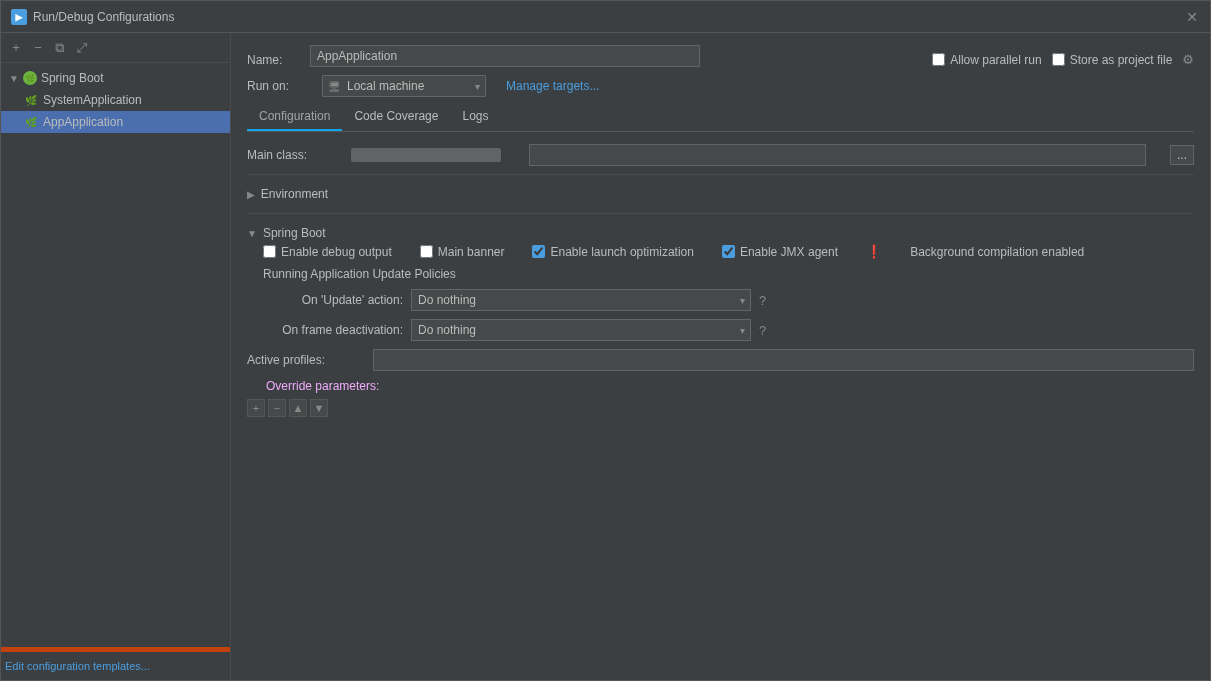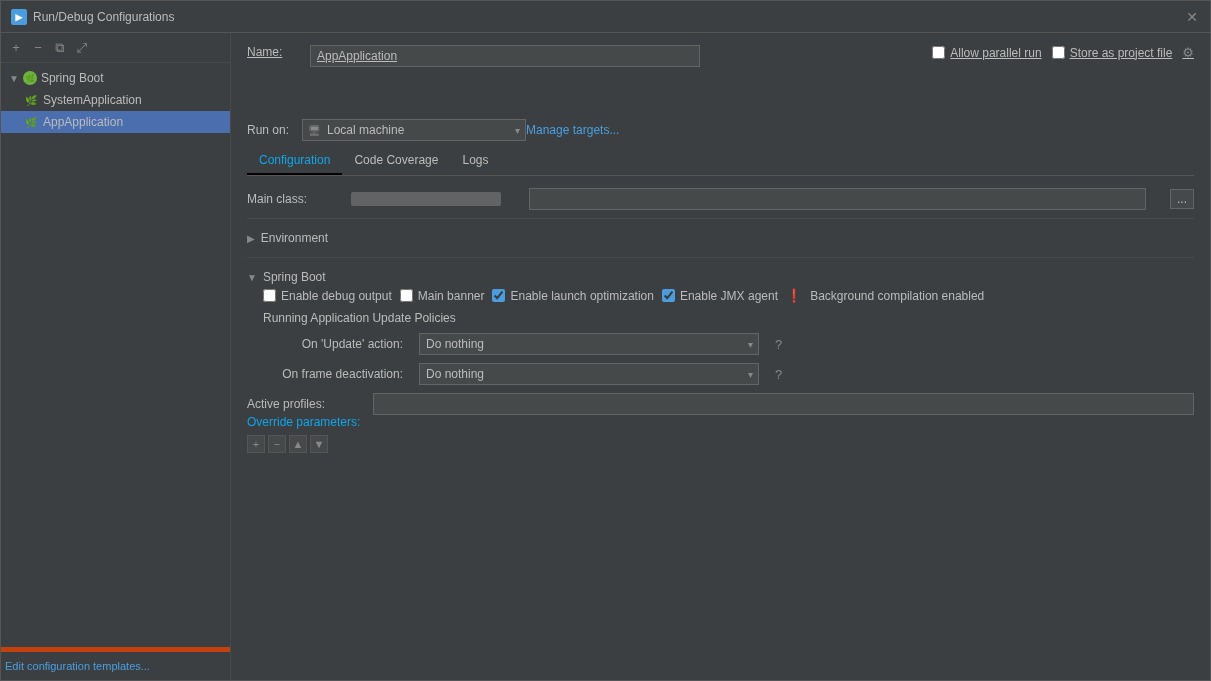--- a/index.html
+++ b/index.html
@@ -133,64 +133,62 @@
     
     .main-content {
       flex: 1;
       display: flex;
       flex-direction: column;
       padding: 12px 16px;
       overflow-y: auto;
     }
     .name-row {
       display: flex;
-      align-items: flex-start;
+      align-items: flex-end;
       gap: 8px;
       margin-bottom: 8px;
-      text-decoration: underline;
     }
     .name-label {
       color: #bbb;
       min-width: 55px;
     }
     .name-input {
       width: 390px;
       background: #45494a;
       border: 1px solid #646464;
       color: #bbb;
       padding: 3px 6px;
       font-size: 12px;
       outline: none;
     }
     .run-on-row {
       display: flex;
       align-items: center;
-      gap: 0;
+      gap: 20px;
       margin-bottom: 6px;
-      margin-top: 44px;
     }
     .run-on-label {
       color: #bbb;
       min-width: 55px;
     }
     .select-wrapper {
       position: relative;
       display: inline-flex;
       align-items: center;
     }
     .run-on-select {
       background: #45494a;
       border: 1px solid #646464;
       color: #bbb;
       padding: 3px 24px 3px 24px;
       font-size: 12px;
       appearance: none;
       outline: none;
       cursor: pointer;
-      width: 224px;
+      width: 164px;
     }
     .select-icon-left {
       position: absolute;
       left: 6px;
       font-size: 10px;
       color: #888;
       pointer-events: none;
     }
     .select-chevron {
       position: absolute;
@@ -229,22 +227,22 @@
       margin-bottom: 12px;
     }
     .tab {
       padding: 6px 12px;
       cursor: pointer;
       color: #bbb;
       border-bottom: 2px solid transparent;
       font-size: 12px;
     }
     .tab.active {
-      color: #0ea5e9;
-      border-bottom: 2px solid #000000;
+      color: #a3a3a3;
+      border-bottom: 2px solid #0ea5e9;
     }
     
     .config-panel {
       flex: 1;
     }
     .form-row {
       display: flex;
       align-items: center;
       gap: 24px;
       margin-bottom: 8px;
@@ -280,33 +278,33 @@
       color: #bbb;
       font-size: 12px;
     }
     .section-content {
       padding-left: 16px;
       margin-bottom: 8px;
     }
     .checkboxes-row {
       display: flex;
       align-items: center;
+      gap: 28px;
+      margin-bottom: 8px;
+      flex-wrap: wrap;
+    }
+    .running-app-title {
+      color: #bbb;
+      margin-bottom: 8px;
+      font-size: 12px;
+    }
+    .update-policy-row {
+      display: flex;
+      align-items: center;
       gap: 8px;
-      margin-bottom: 8px;
-      flex-wrap: wrap;
-    }
-    .running-app-title {
-      color: #bbb;
-      margin-bottom: 8px;
-      font-size: 12px;
-    }
-    .update-policy-row {
-      display: flex;
-      align-items: center;
-      gap: 16px;
       margin-bottom: 8px;
     }
     .policy-label {
       color: #bbb;
       min-width: 140px;
       text-align: right;
     }
     .policy-select {
       background: #45494a;
       border: 1px solid #646464;
@@ -320,37 +318,39 @@
     }
     .help-icon {
       color: #888;
       cursor: pointer;
       font-size: 13px;
     }
     .active-profiles-row {
       display: flex;
       align-items: center;
       gap: 16px;
+      margin-bottom: 8px;
     }
     .profiles-label {
       color: #bbb;
       min-width: 110px;
     }
     .profiles-input {
       flex: 1;
       background: #45494a;
       border: 1px solid #646464;
       color: #bbb;
       padding: 3px 6px;
       font-size: 12px;
       outline: none;
     }
     .override-params-label {
-      color: #0ea5e9;
+      color: #f0abfc;
       margin-bottom: 6px;
+      margin-left: 19px;
     }
     .params-toolbar {
       display: flex;
       align-items: center;
       gap: 3px;
       margin-bottom: 4px;
     }
     .params-toolbar-btn {
       width: 18px; height: 18px;
       display: flex; align-items: center; justify-content: center;

